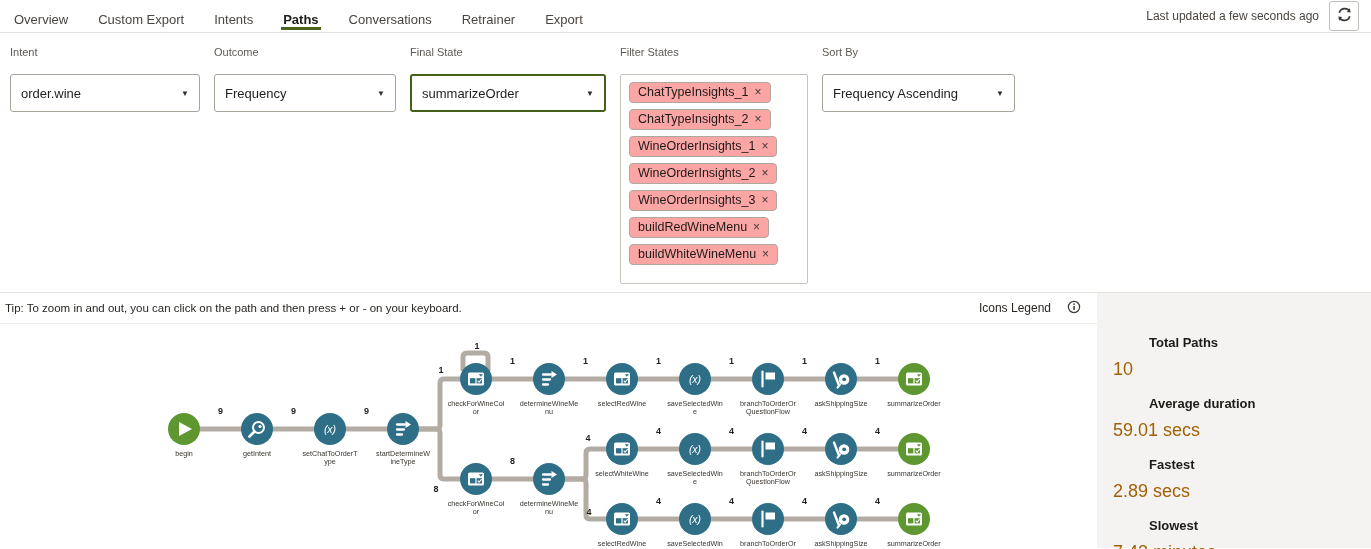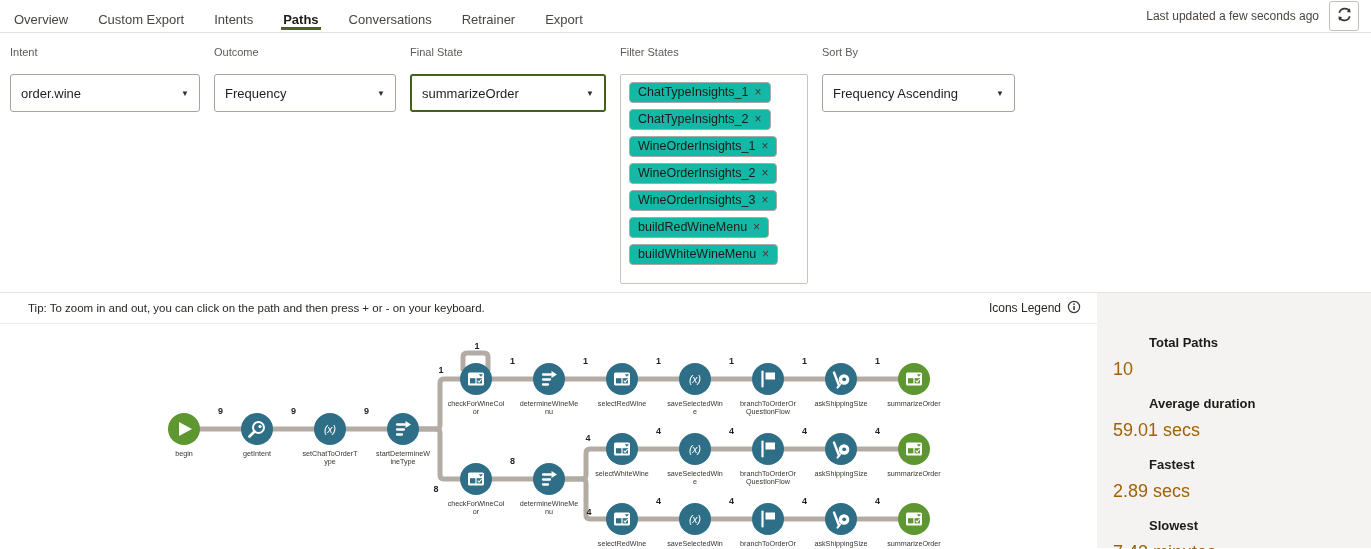--- a/index.html
+++ b/index.html
@@ -19,29 +19,29 @@
   .refresh-btn { width:30px; height:30px; border:1px solid #c2bdb6; border-radius:3px; background:#fff; display:flex; align-items:center; justify-content:center; cursor:pointer; padding:0; }
   
   .filters { display:flex; gap:14px; padding:13px 10px 0; height:259px; }
   .fgroup { display:flex; flex-direction:column; }
   .flabel { font-size:11px; color:#5f5a54; margin-bottom:16px; }
   .select { border:1px solid #a9a39c; border-radius:3px; height:38px; display:flex; align-items:center; justify-content:space-between; padding:0 10px; font-size:13px; background:#fff; cursor:pointer; }
   .select.focused { border:2px solid #44611c; }
   .caret { font-size:8px; color:#2f2d29; margin-left:8px; }
   .w-intent { width:190px; } .w-outcome { width:182px; } .w-final { width:196px; } .w-sort { width:193px; }
   .filter-states-box { border:1px solid #c8c4be; border-radius:2px; width:188px; height:210px; padding:7px 8px; background:#fff; overflow:hidden; }
-  .chip { display:inline-flex; align-items:center; gap:6px; border:1px solid #aea89f; border-radius:4px; padding:3px 8px 4px; font-size:12.5px; color:#1d1b18; background:#14b8a6; margin-bottom:6px; }
+  .chip { display:inline-flex; align-items:center; gap:6px; border:1px solid #aea89f; border-radius:4px; padding:3px 8px 4px; font-size:12.5px; color:#1d1b18; background:#fca5a5; margin-bottom:6px; }
   .chip-row { line-height:0; }
   .chip .x { color:#3f3b36; font-size:12px; cursor:pointer; line-height:1; }
   
   .lower { display:flex; border-top:1px solid #e5e2de; height:256px; }
   .main { flex:1; display:flex; flex-direction:column; min-width:0; }
-  .tip-row { height:31px; border-bottom:1px solid #edebe8; display:flex; align-items:center; justify-content:space-between; padding:0 16px 0 28px; }
+  .tip-row { height:31px; border-bottom:1px solid #edebe8; display:flex; align-items:center; justify-content:space-between; padding:0 16px 0 5px; }
   .tip-text { font-size:11.5px; color:#2a2723; }
-  .legend { display:flex; align-items:center; gap:6px; font-size:12px; color:#2a2723; cursor:pointer; }
+  .legend { display:flex; align-items:center; gap:16px; font-size:12px; color:#2a2723; cursor:pointer; }
   .canvas { flex:1; overflow:hidden; background:#fff; }
   .side-panel { width:274px; background:#f5f3f1; padding:42px 16px 0 16px; }
   .stat { margin-bottom:16px; }
   .stat .lbl { font-weight:bold; font-size:13px; color:#1d1b18; margin-bottom:9px;margin-left:36px; }
   .stat .val { font-size:18px; color:#a16207; }
 </style>
 </head>
 <body>
 
 <div class="topnav">

